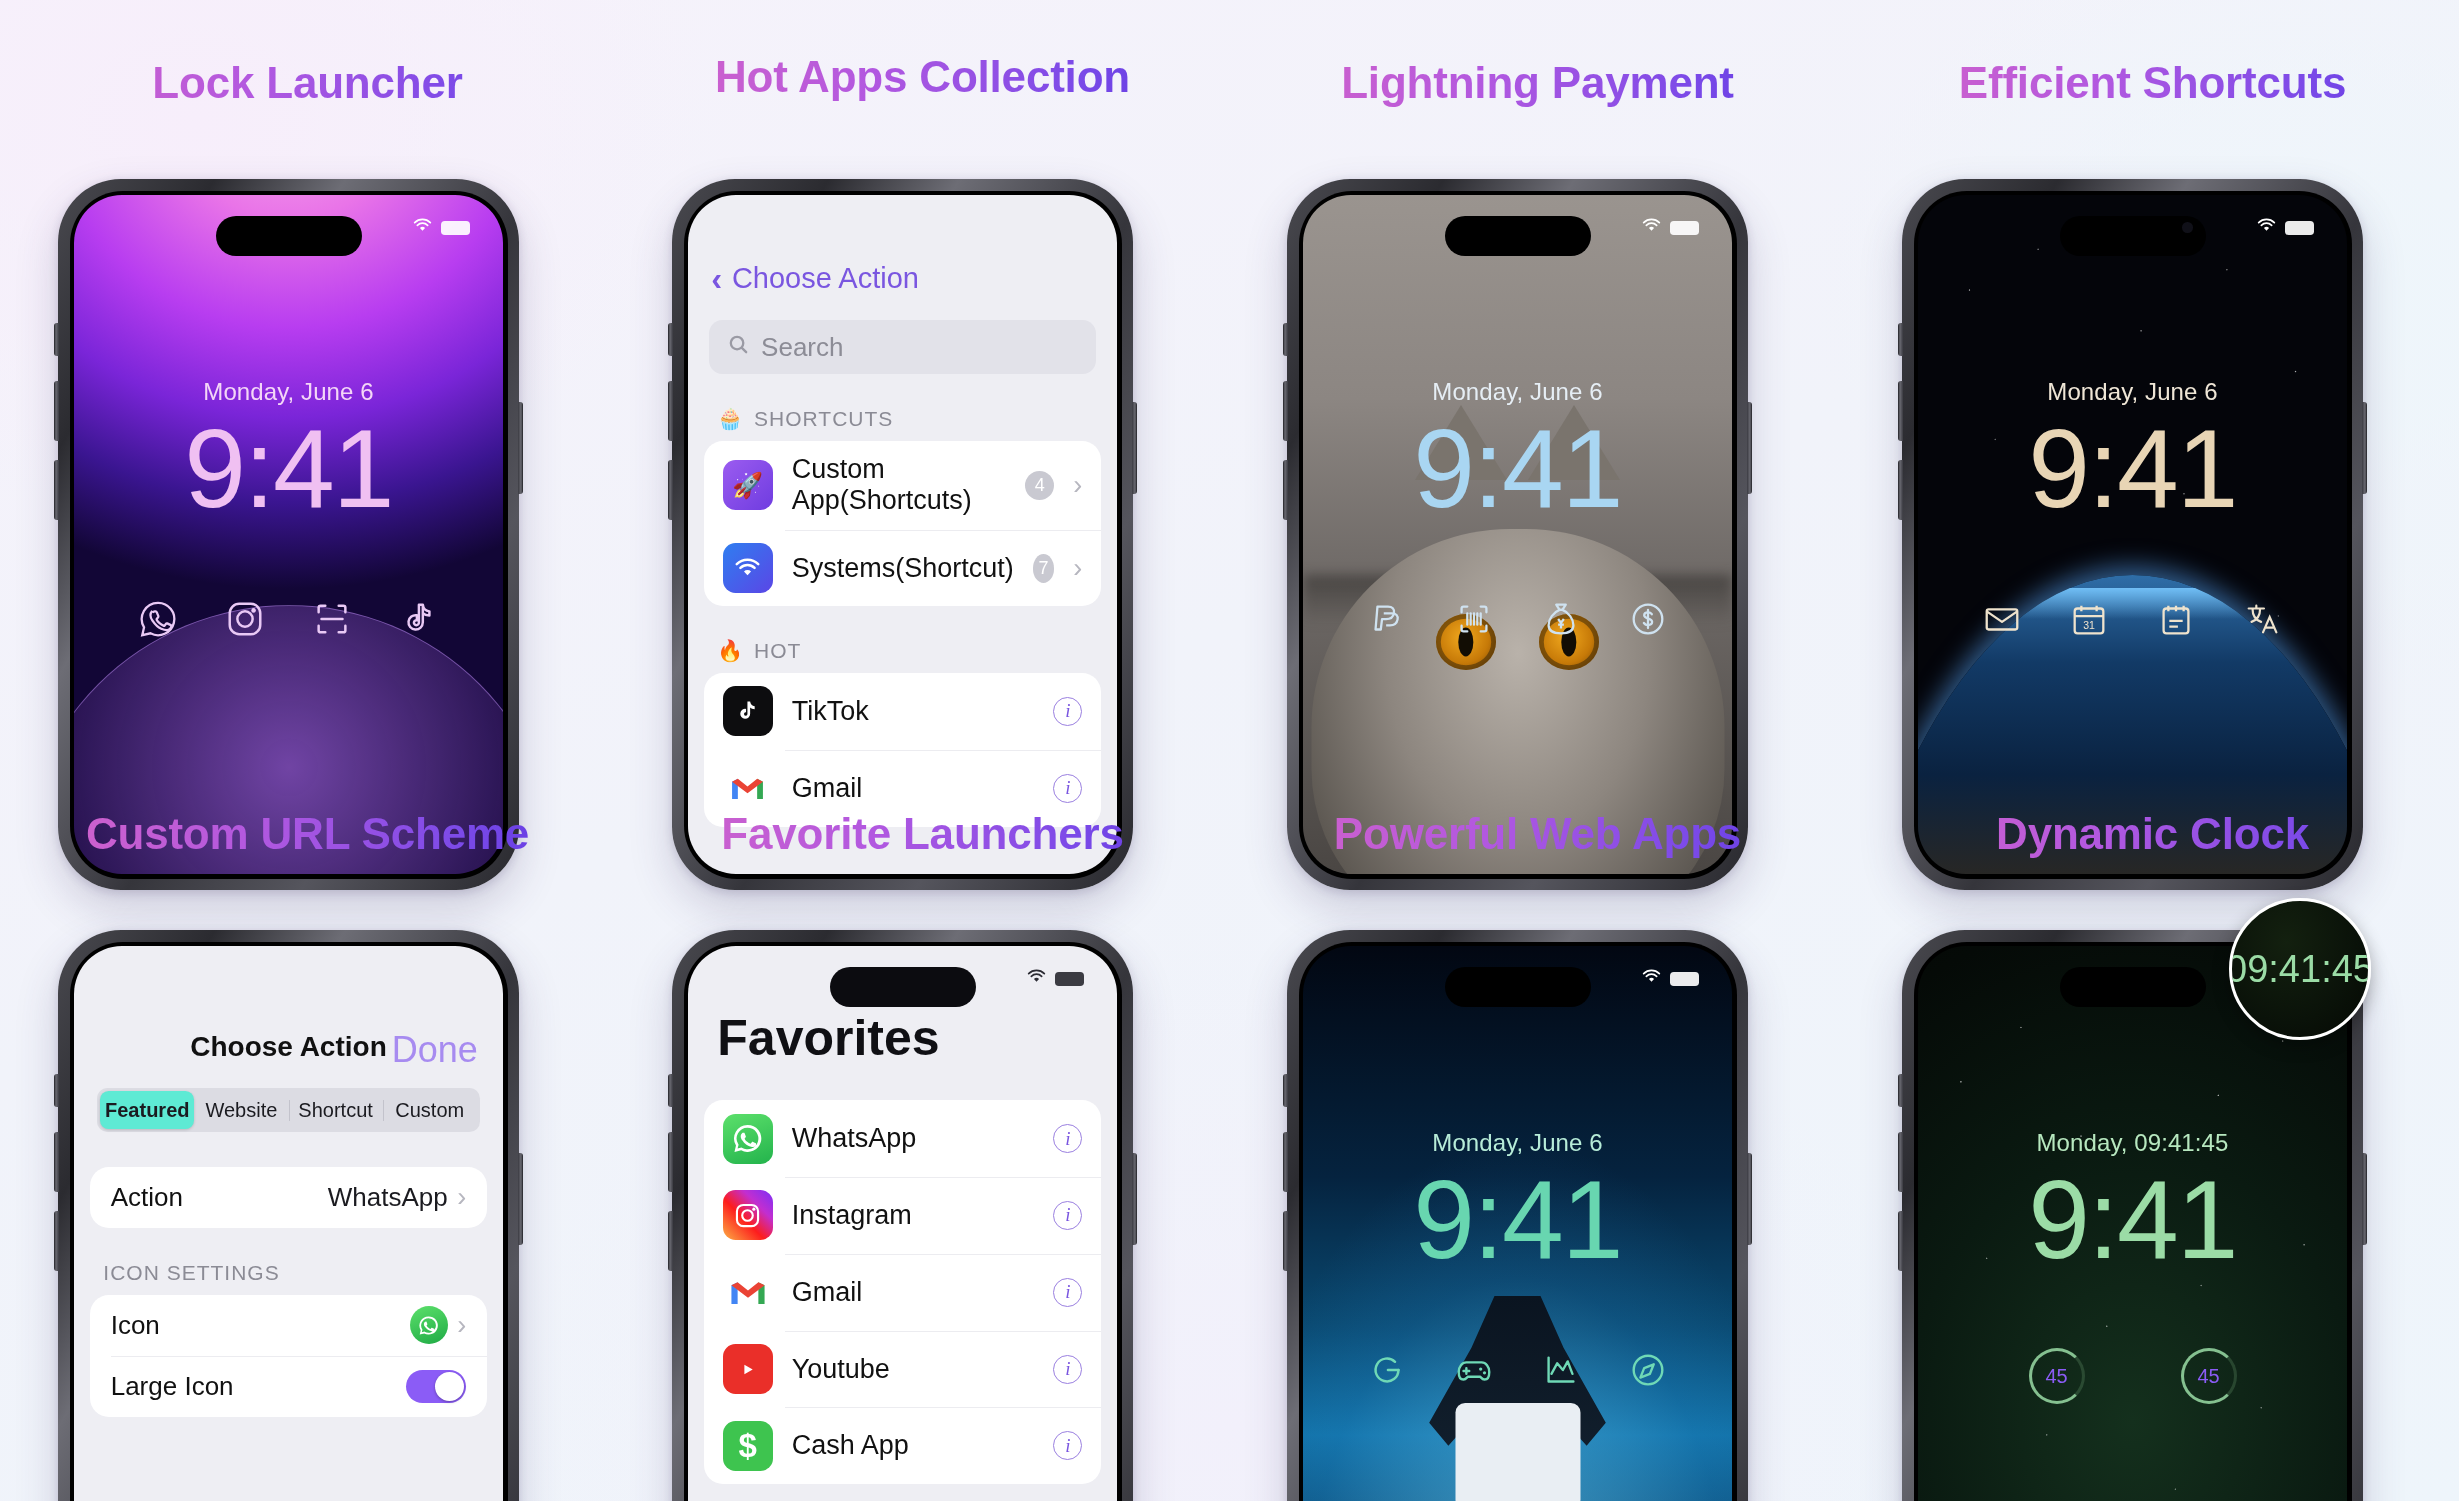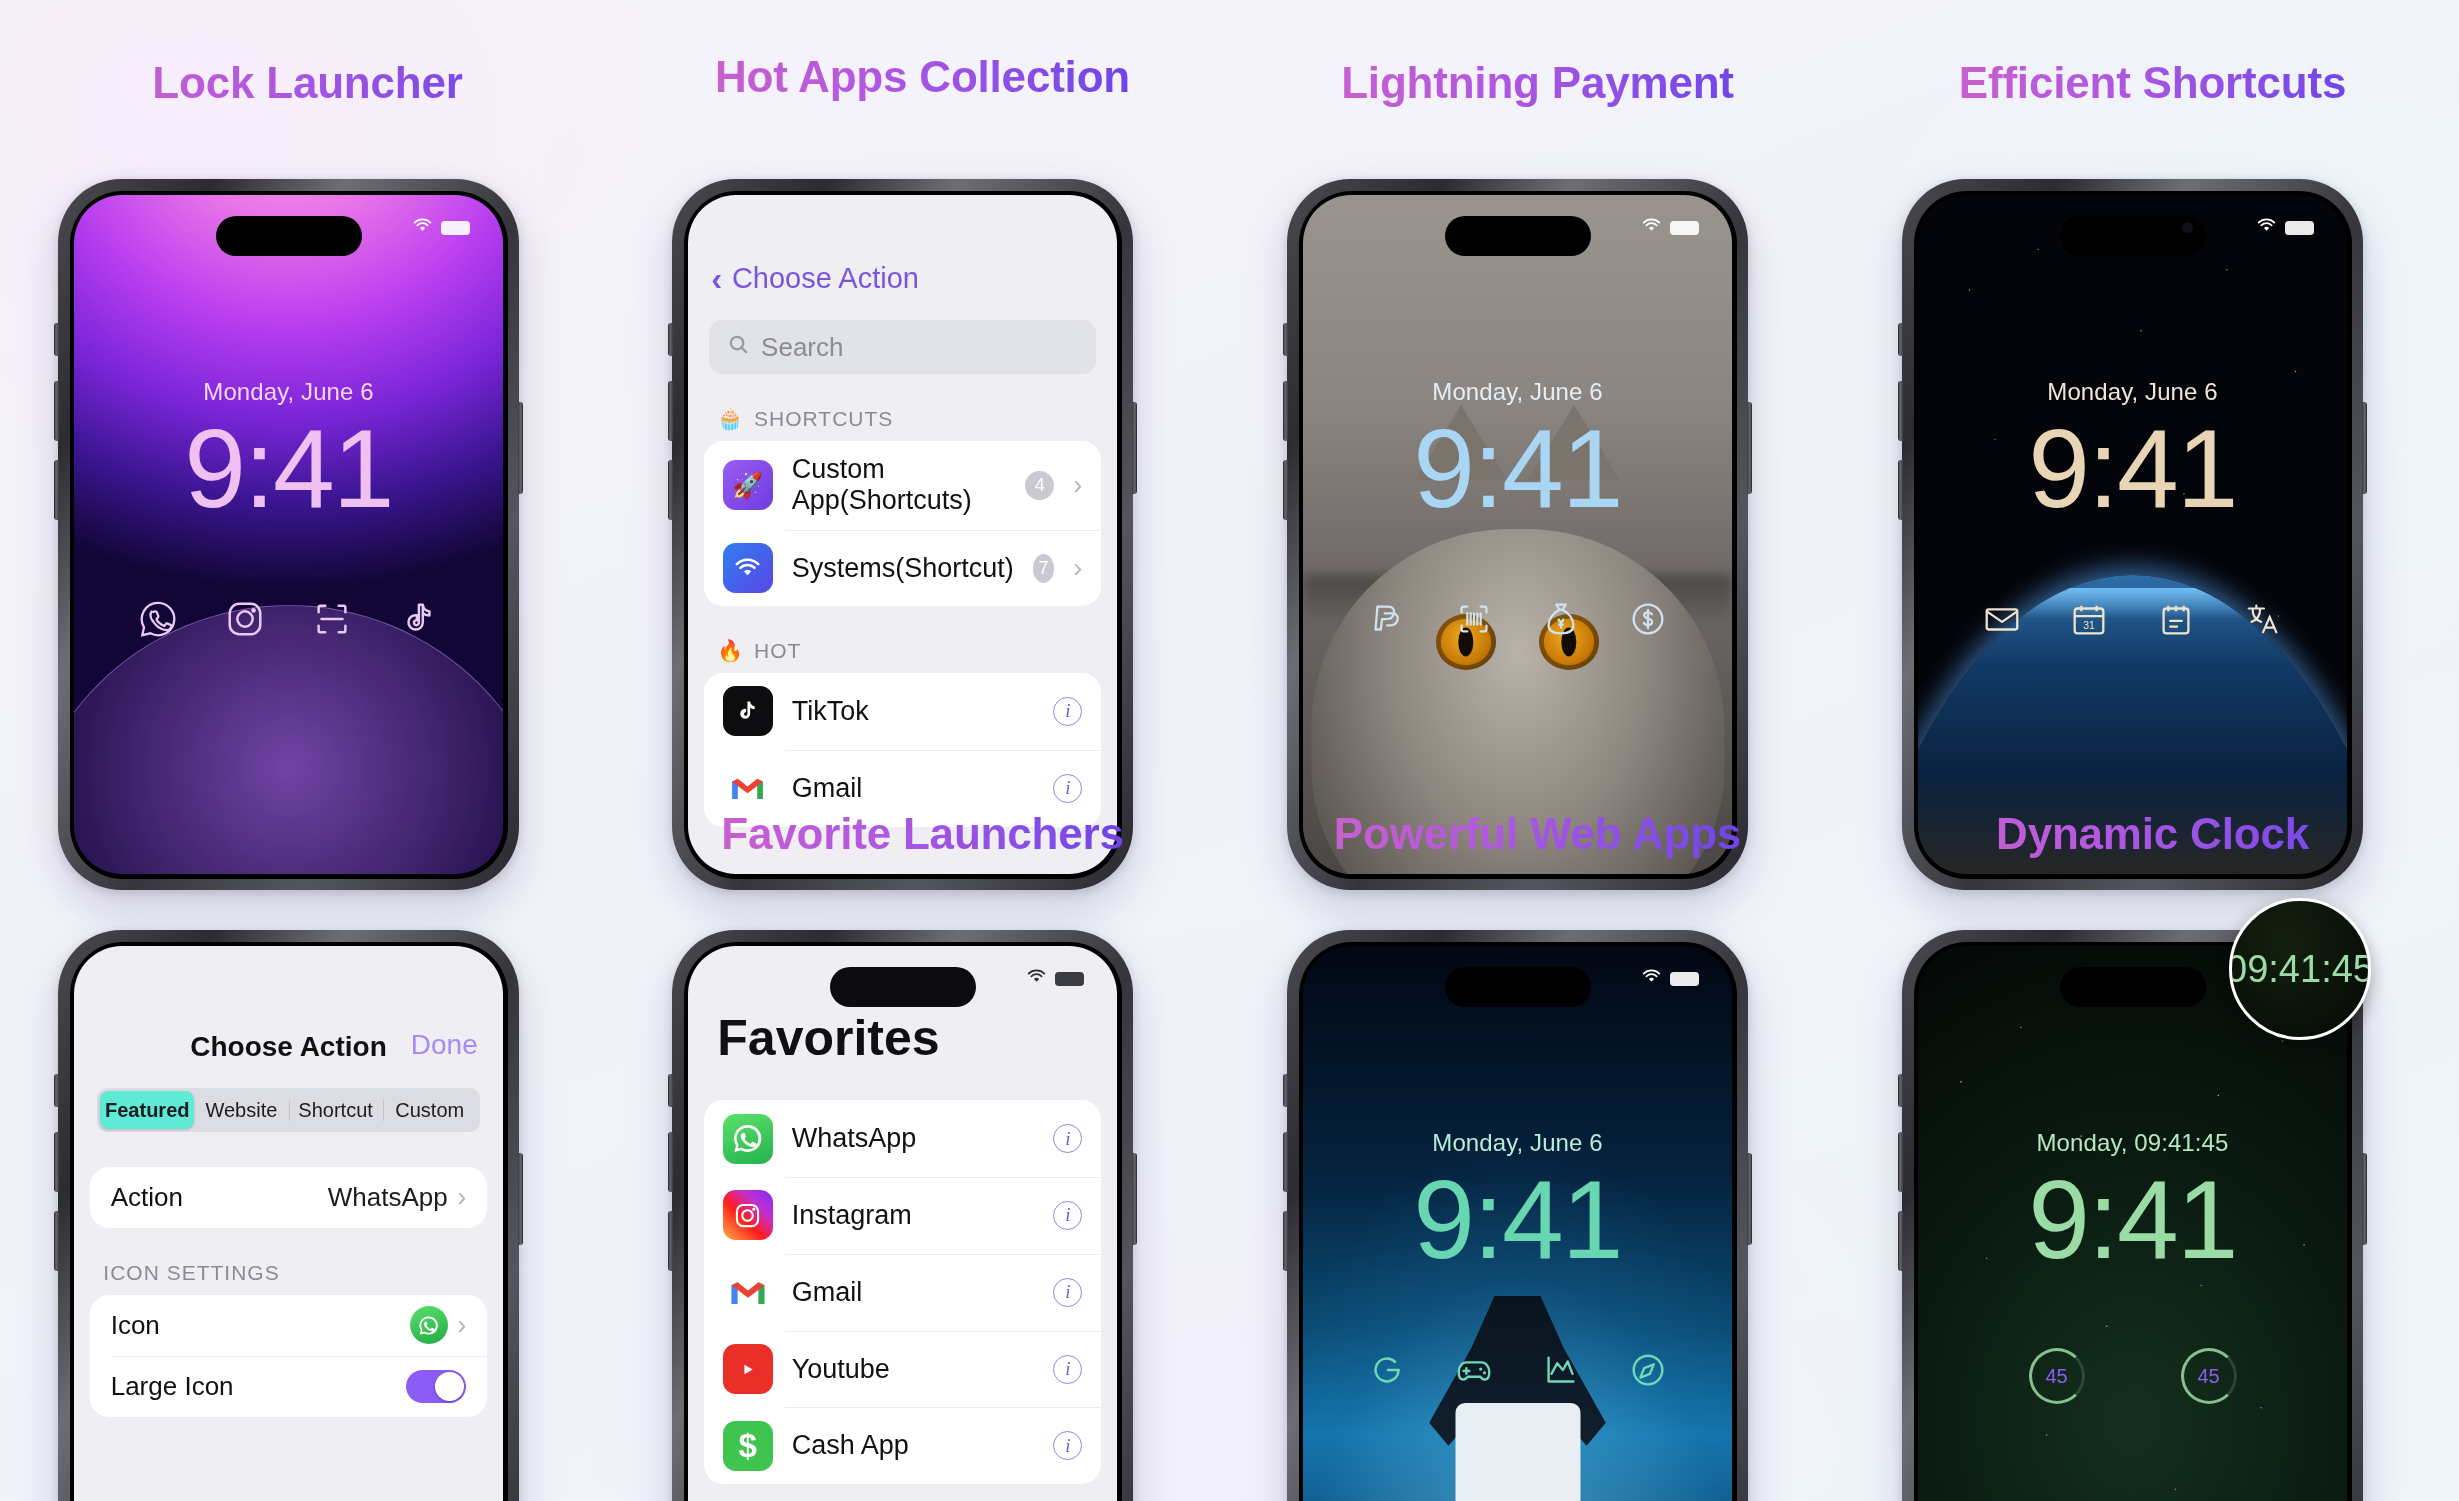--- a/index.html
+++ b/index.html
@@ -166,21 +166,21 @@
 
   
   .fav-title { margin: 63px 0 0 29px; font-size: 50px; font-weight: 700; color:#101014; }
 
   
   .modal-head {
     display:flex; align-items:center; justify-content:center;
     position: relative; padding: 35px 23px 0 23px;
   }
   .modal-title { font-size: 28px; font-weight: 700; color:#111; }
-  .modal-done { position:absolute; right: 25px; top: 33px; color:#a78bf0; font-size: 28px; }
+  .modal-done { position:absolute; right: 25px; top: 33px; color:#a78bf0; font-size: 36px; }
   .seg {
     margin: 25px 23px 0 23px; height: 44px; border-radius: 10.6px;
     background: #dcdce3; display:flex; padding: 2.9px; gap: 0;
   }
   .seg-item {
     flex:1; display:flex; align-items:center; justify-content:center;
     font-size: 20px; color:#1b1b20; border-radius: 8.6px;
     position: relative;
   }
   .seg-item.active { background:#5eead4; font-weight: 700; box-shadow: 0 1px 2.9px rgba(0,0,0,.16); }
@@ -573,20 +573,21 @@
               <svg width="42" height="42" viewBox="0 0 44 44" fill="none" stroke="#efe3cd" stroke-width="2.3" stroke-linecap="round">
                 <path d="M7 11h16M15 8v3M11 11c0 7 3 12 9 14M19 11c0 7-3 12-9 14"></path>
                 <path d="M22 36l7-16 7 16M25 31h8"></path>
               </svg>
             </span>
         </div>
       </div>
     </div>
   </div>
 
+  <div class="cell-title" style="top:809px; left:0; width:615px;">Custom URL Scheme</div>
   <div class="phone" style="left:58px; top:930px; height:711px;">
     <div class="btn-side" style="top:144px;height:33px;"></div>
     <div class="btn-side" style="top:202px;height:60px;"></div>
     <div class="btn-side" style="top:281px;height:60px;"></div>
     <div class="btn-side-r" style="top:223px;height:92px;"></div>
     <div class="phone-inner">
       <div class="screen">
         <div class="sheet" style="background:#eeeef3;">
           <div style="height:50px;"></div>
           <div class="modal-head">

